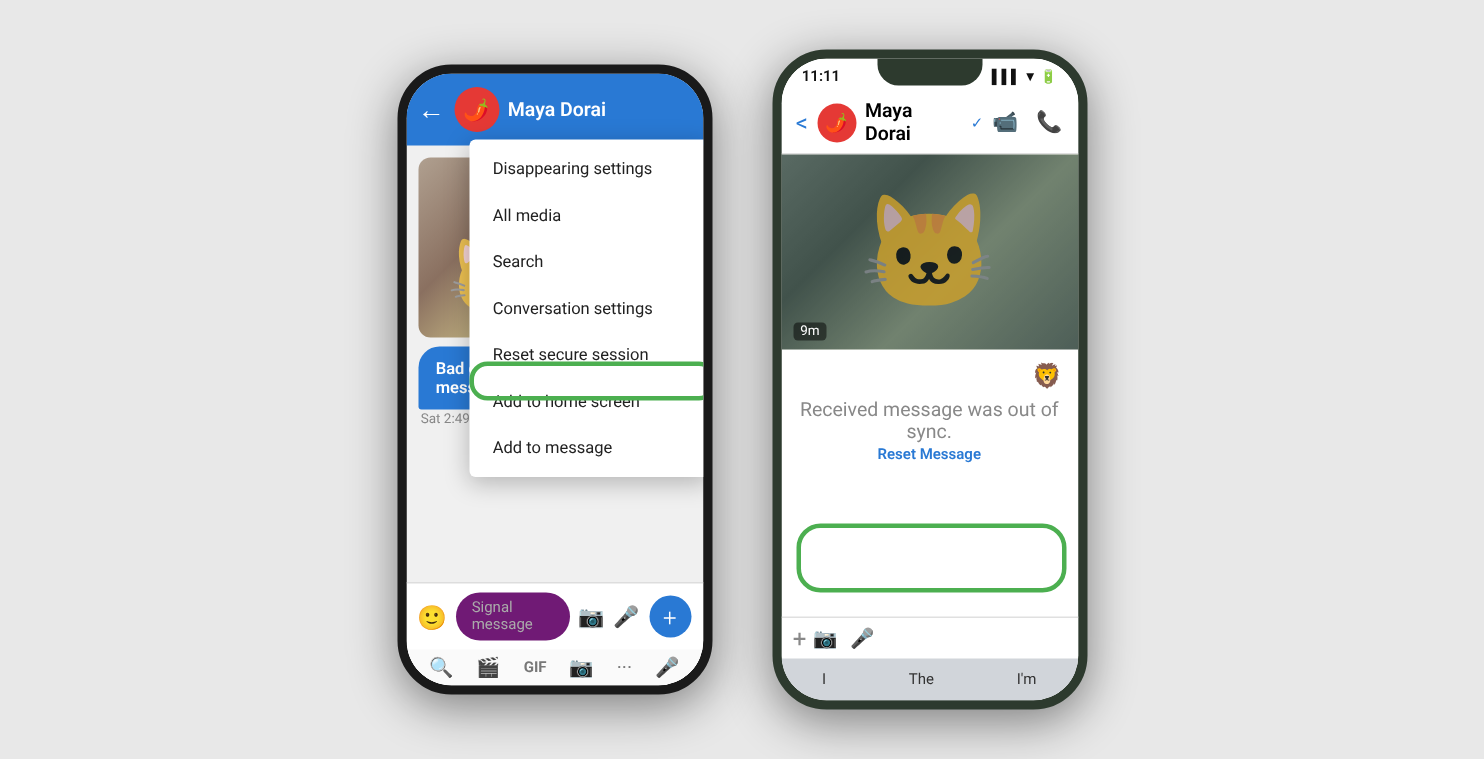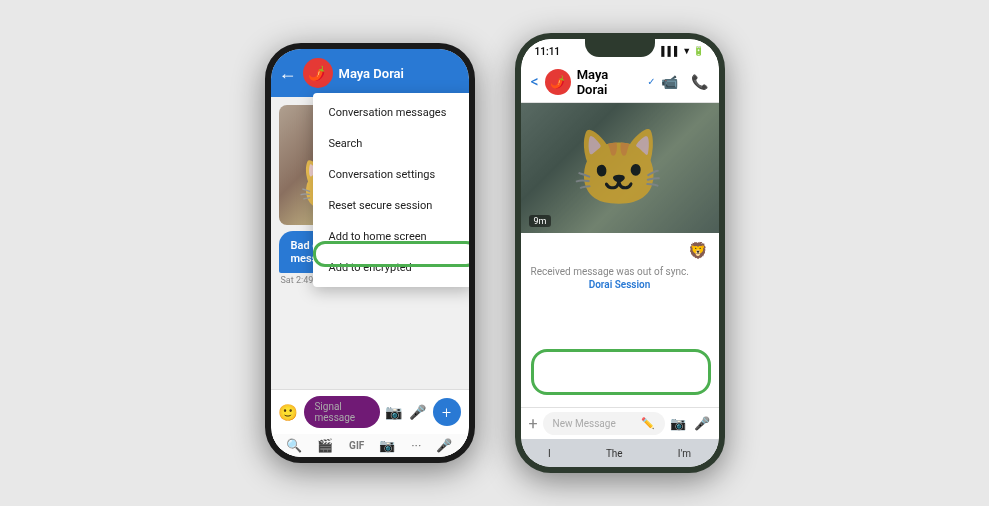--- a/index.html
+++ b/index.html
@@ -312,22 +312,22 @@
       padding: 7px 10px;
       font-size: 10px;
       max-width: 140px;
       float: right;
       clear: both;
       margin-bottom: 8px;
     }
 
     .sync-notice {
       clear: both;
-      text-align: left;
-      font-size: 10px;
+      text-align: center;
+      font-size: 13px;
       color: #888;
       margin: 6px 0 2px;
     }
 
     .reset-session-link {
       text-align: center;
       color: #2979d4;
       font-size: 10px;
       font-weight: 600;
       margin-bottom: 6px;
@@ -389,26 +389,27 @@
 
     <div class="android-header">
       <span class="back-arrow">←</span>
       <div class="avatar-circle">
         <span>🌶️</span>
       </div>
       <span class="contact-name">Maya Dorai</span>
     </div>
 
     <div class="dropdown-menu">
-      <div class="dropdown-item">Conversation messages</div>
+      <div class="dropdown-item">Disappearing settings</div>
+      <div class="dropdown-item">All media</div>
       <div class="dropdown-item">Search</div>
       <div class="dropdown-item">Conversation settings</div>
       <div class="dropdown-item" style="position:relative;">Reset secure session</div>
       <div class="dropdown-item">Add to home screen</div>
-      <div class="dropdown-item">Add to encrypted</div>
+      <div class="dropdown-item">Add to message</div>
     </div>
 
     <div class="chat-area">
 
       <div class="cat-image-android">
         <span class="cat-face">🐱</span>
       </div>
 
       <div class="bubble-bad">Bad encrypted message</div>
       <div class="bubble-time">Sat 2:49 pm</div>
@@ -468,31 +469,27 @@
 
       <div style="position:absolute; inset:0; background:rgba(40,60,80,0.25);"></div>
       <div class="img-timestamp">9m</div>
     </div>
 
     <div class="ios-chat-area">
       <div class="emoji-row">🦁</div>
       <div style="clear:both;"></div>
 
       <div class="sync-notice">Received message was out of sync.</div>
-      <div class="reset-session-link">Dorai Session</div>
+      <div class="reset-session-link">Reset Message</div>
     </div>
 
     <div style="position:absolute; border:3px solid #4caf50; border-radius:16px; width:180px; height:46px; top:310px; left:10px; pointer-events:none; z-index:30;"></div>
 
     <div class="ios-input-row">
       <span class="plus-btn">+</span>
-      <div class="ios-input-pill">
-        <span>New Message</span>
-        <span style="font-size:11px;">✏️</span>
-      </div>
       <div class="ios-bottom-icons">
         <span>📷</span>
         <span>🎤</span>
       </div>
     </div>
 
     <div class="ios-keyboard-hint">
       <span>I</span>
       <span>The</span>
       <span>I'm</span>

